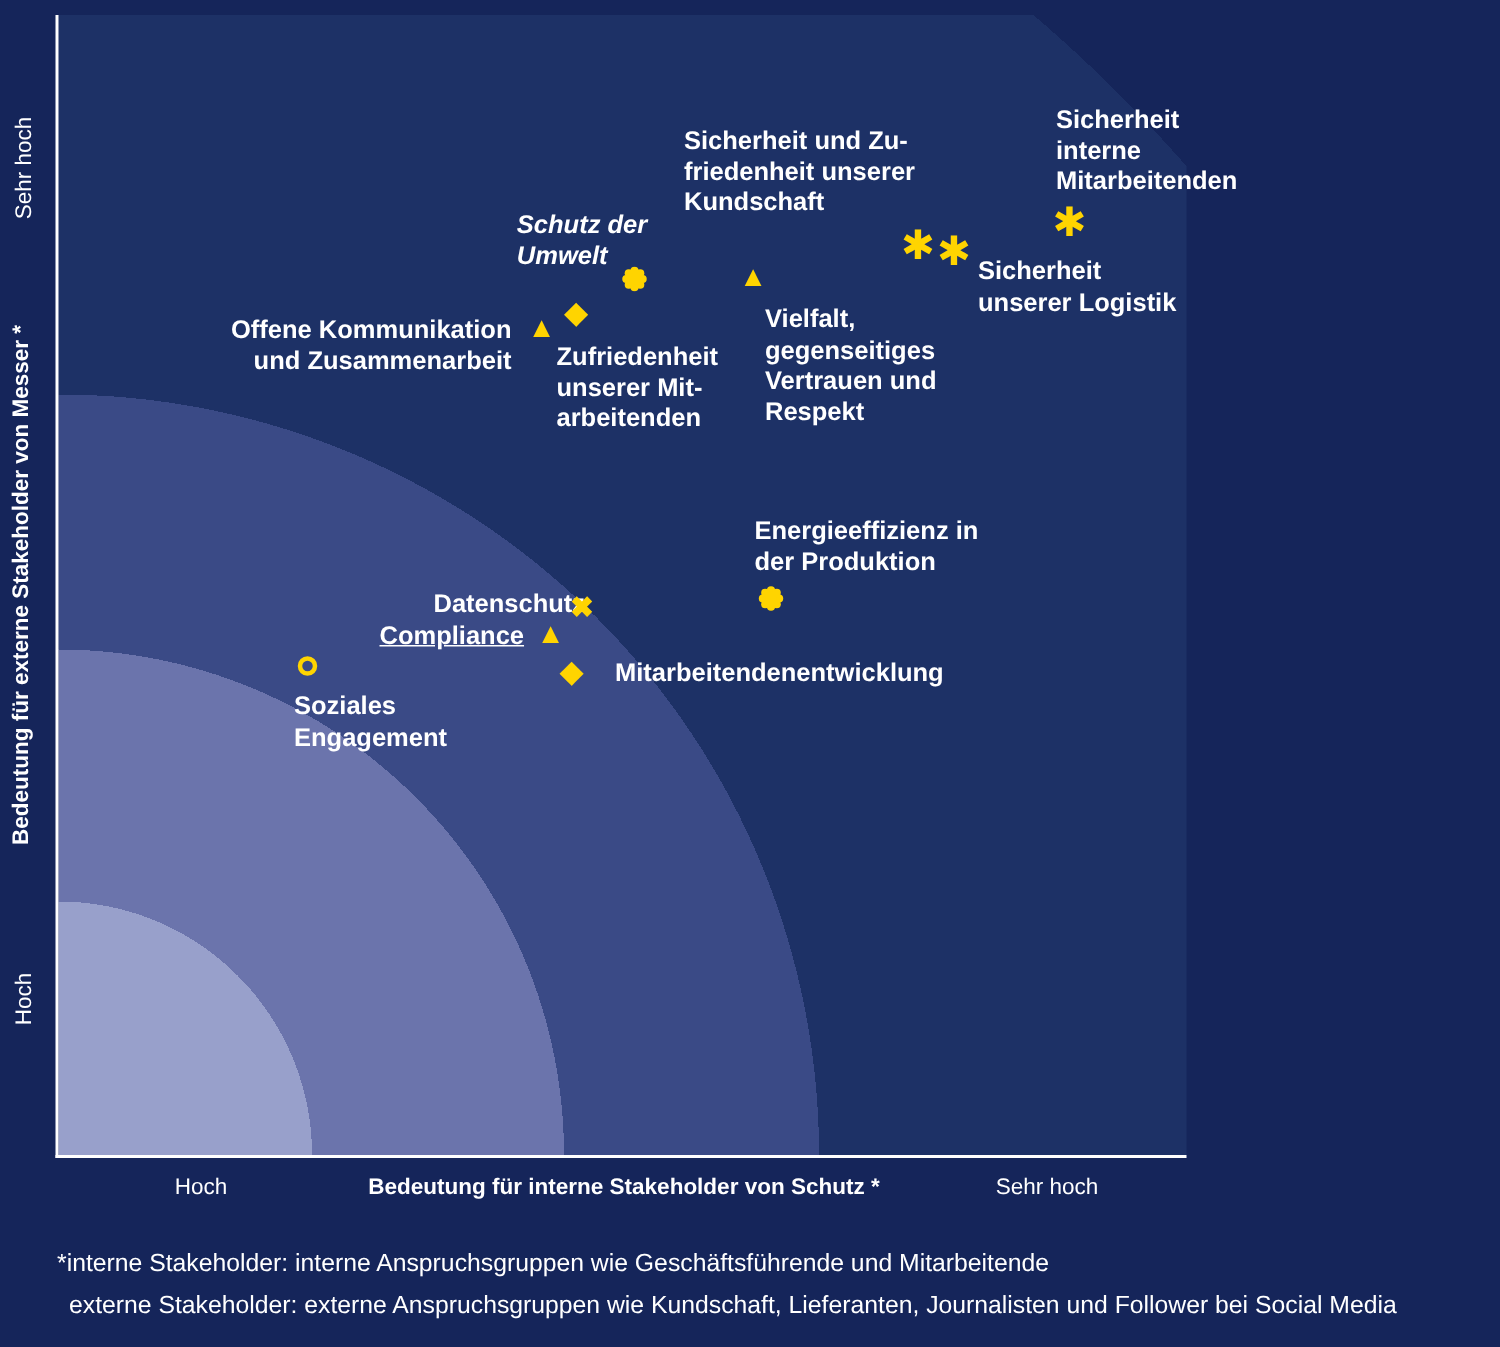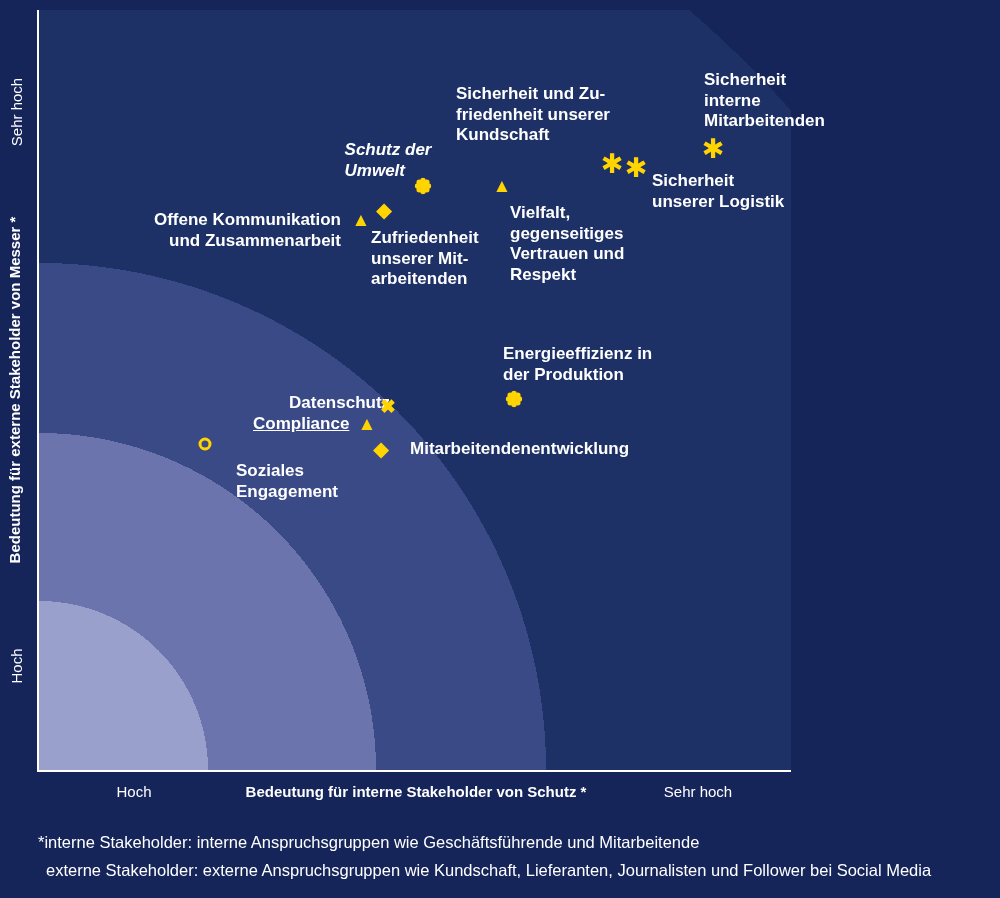--- a/index.html
+++ b/index.html
@@ -190,17 +190,17 @@
     </div>
     <div class="marker m-triangle" style="left: 367px; top: 423px;">▲</div>
     <div class="pt-label a-left" style="left: 253px; top: 414px; text-decoration: underline;">
       <div>Compliance</div>
     </div>
     <div class="marker m-diamond" style="left: 381px; top: 448px;">◆</div>
     <div class="pt-label a-left" style="left: 400px; top: 439px; margin-left: 10px;">
       <div>Mitarbeitendenentwicklung</div>
     </div>
     <div class="marker m-ring" style="left: 205px; top: 444px;"></div>
-    <div class="pt-label a-left" style="left: 196px; top: 461px; margin-left: 40px;">
+    <div class="pt-label a-left" style="left: 196px; top: 461px;">
       <div>Soziales</div>
       <div>Engagement</div>
     </div>
   </div>
 
 </body></html>

